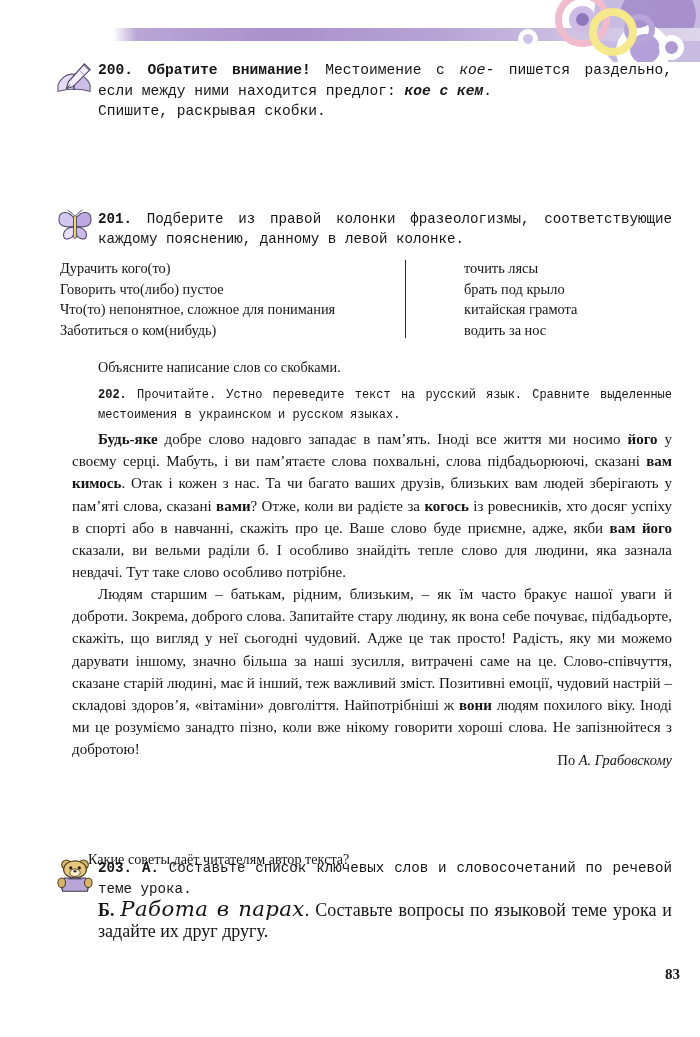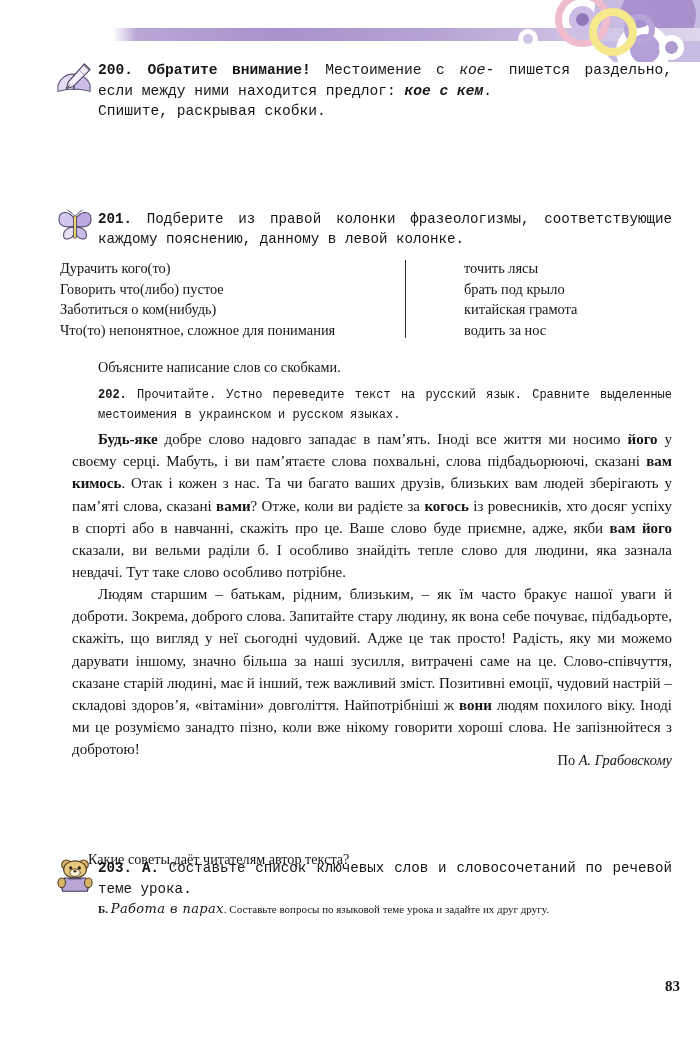--- a/index.html
+++ b/index.html
@@ -185,21 +185,21 @@
   .script {
     font-family: "DejaVu Serif", serif;
     font-style: italic;
     font-size: 1.18em;
     letter-spacing: 0.4px;
   }
 
   .pageno {
     position: absolute;
     right: 20px;
-    bottom: 42px;
+    bottom: 54px;
     font-weight: bold;
     font-size: 15px;
     margin-left: 27px;
   }
 </style>
 </head>
 <body>
 
 <div class="header-deco">
   <div class="circ c-bigdisc"></div>
@@ -252,22 +252,22 @@
 
     <p class="just">
       <span class="num">201.</span><span> Подберите из правой колонки фразеологизмы, соответствующие каждому пояснению, данному в левой колонке.</span>
     </p>
   </div>
 
   <div class="block cols" style="left:60px; top:258px; width:612px; font-size:14.4px; line-height:20.5px;">
     <div class="col-left">
       <div class="row">Дурачить кого(то)</div>
       <div class="row">Говорить что(либо) пустое</div>
+      <div class="row">Что(то) непонятное, сложное для понимания</div>
       <div class="row">Заботиться о ком(нибудь)</div>
-      <div class="row">Что(то) непонятное, сложное для понимания</div>
     </div>
     <div class="col-div"></div>
     <div class="col-right">
       <div class="row">точить лясы</div>
       <div class="row">брать под крыло</div>
       <div class="row">китайская грамота</div>
       <div class="row">водить за нос</div>
     </div>
   </div>
 
@@ -304,19 +304,19 @@
       <ellipse cx="6" cy="26" rx="4" ry="5" fill="#d9b36a" stroke="#4a3d22" stroke-width="1.1"></ellipse>
       <ellipse cx="34" cy="26" rx="4" ry="5" fill="#d9b36a" stroke="#4a3d22" stroke-width="1.1"></ellipse>
       <path d="M13 22 L27 22" stroke="#3f3656" stroke-width="1"></path>
     </svg>
 
     <p class="just">
       <span class="num">203.</span><span>&nbsp;</span><span class="b">А.</span><span> Составьте список ключевых слов и словосочетаний по речевой теме урока.</span>
     </p>
   </div>
 
-  <div class="block just" style="left:98px; top:898px; width:574px; font-size:11px; line-height:21px;">
+  <div class="block just" style="left:98px; top:898px; width:574px; font-size:18px; line-height:21px;">
     <span class="b">Б.</span><span>&nbsp;</span><span class="script">Работа в парах</span><span>. Составьте вопросы по языковой теме урока и задайте их друг другу.</span>
   </div>
 
   <div class="pageno">83</div>
 
 </div>
 
 </body></html>

